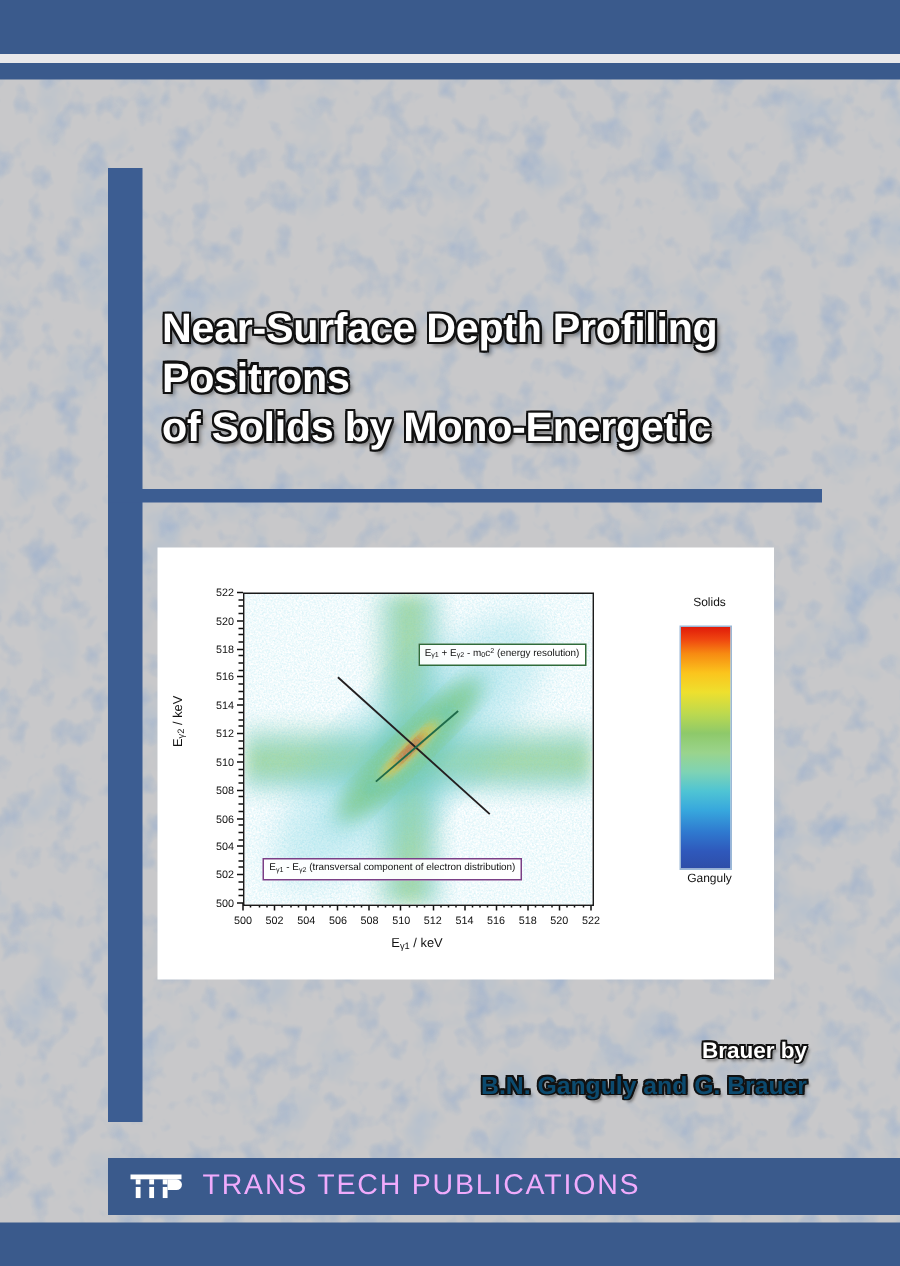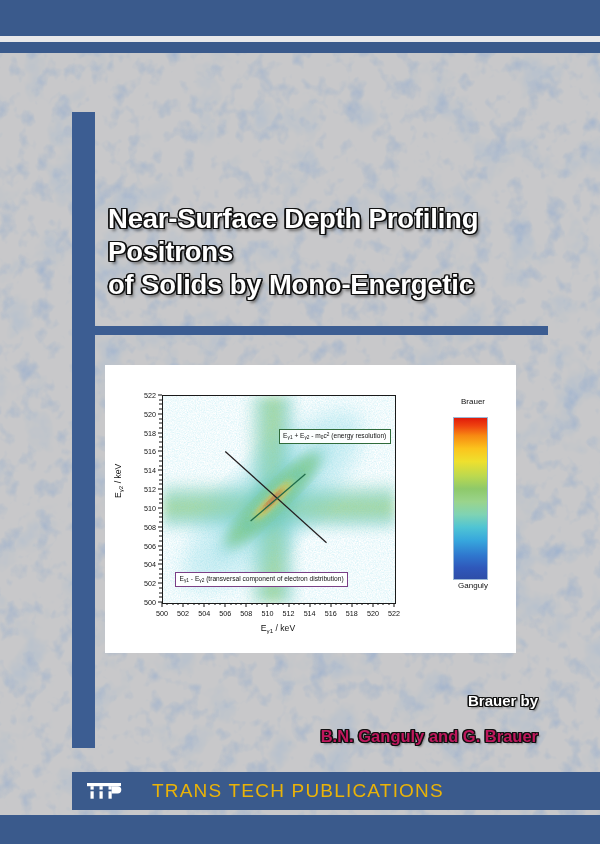--- a/index.html
+++ b/index.html
@@ -31,30 +31,30 @@
             -1.4px 0 0 #111, 1.4px 0 0 #111,
             0 -1.4px 0 #111, 0 1.4px 0 #111,
             2.5px 2.5px 3px rgba(0,0,0,.45);}
   .title .ln{display:block;}
 
   
   .ed-wrap{position:absolute;right:62px;top:690px;text-align:right;}
   .ed-by{font-size:15px;font-weight:bold;color:#fff;line-height:21px;
          text-shadow:-1.2px -1.2px 0 #111,1.2px -1.2px 0 #111,-1.2px 1.2px 0 #111,1.2px 1.2px 0 #111,
                      -1.2px 0 0 #111,1.2px 0 0 #111,0 -1.2px 0 #111,0 1.2px 0 #111,2px 2px 2px rgba(0,0,0,.4);}
-  .ed-names{font-size:16.5px;font-weight:bold;color:#be185d;line-height:23px;margin-top:14px;
+  .ed-names{font-size:16.5px;font-weight:bold;color:#0c4a6e;line-height:23px;margin-top:2px;
          text-shadow:-1.2px -1.2px 0 #111,1.2px -1.2px 0 #111,-1.2px 1.2px 0 #111,1.2px 1.2px 0 #111,
                      -1.2px 0 0 #111,1.2px 0 0 #111,0 -1.2px 0 #111,0 1.2px 0 #111,2px 2px 2px rgba(0,0,0,.4);}
 
   
   .pub-bar{position:absolute;left:72px;top:772px;width:528px;height:38px;background:#3a5a8c;
            display:flex;align-items:center;}
   .ttp-logo{width:36px;height:22px;margin-left:14px;position:relative;flex:0 0 auto;}
   .ttp-logo svg{display:block;}
-  .pub-name{margin-left:30px;color:#eab308;font-size:19px;letter-spacing:1.2px;font-weight:normal;}
+  .pub-name{margin-left:13px;color:#f0abfc;font-size:19px;letter-spacing:1.2px;font-weight:normal;}
 
   
   .fig{position:absolute;left:105px;top:365px;width:411px;height:288px;background:#fff;}
   .fig-inner{position:absolute;inset:0;}
 
   
   .plot-frame{position:absolute;left:57px;top:30px;width:232px;height:207px;
               border:1.2px solid #1a1a1a;background:#fff;overflow:hidden;}
   .heat{position:absolute;inset:0;}
   .heat svg{width:100%;height:100%;display:block;}
@@ -351,21 +351,21 @@
 
       <div class="anno anno-energy" style="left: 173.727px; top: 63.5182px; border-color: rgb(47, 107, 58);">
         <span>E</span><span class="sub">γ1</span><span> + </span><span>E</span><span class="sub">γ2</span><span> - m</span><span class="sub">0</span><span>c</span><span class="sup">2</span><span> (energy resolution)</span>
       </div>
 
       <div class="anno anno-trans" style="left: 70.2px; top: 206.536px; border-color: rgb(122, 63, 134);">
         <span>E</span><span class="sub">γ1</span><span> - </span><span>E</span><span class="sub">γ2</span><span> (transversal component of electron distribution)</span>
       </div>
 
       <div class="cbar-wrap">
-        <div class="cbar-max">Brauer</div>
+        <div class="cbar-max">Solids</div>
         <div class="cbar"></div>
         <div class="cbar-min">Ganguly</div>
       </div>
 
     </div>
   </div>
 
   <div class="ed-wrap">
     <div class="ed-by">Brauer by</div>
     <div class="ed-names">B.N. Ganguly and G. Brauer</div>

